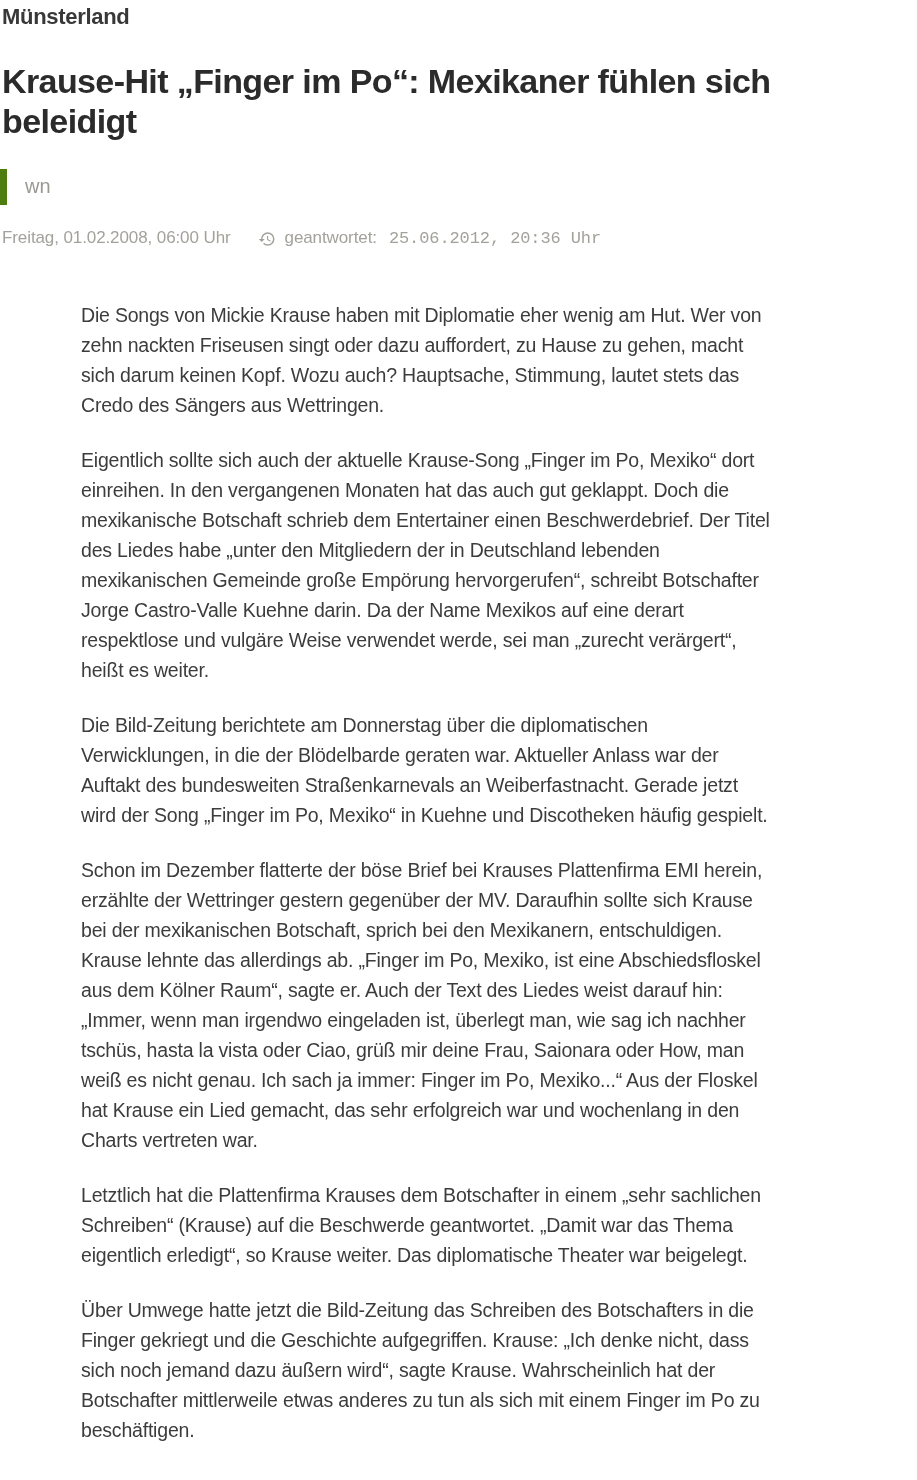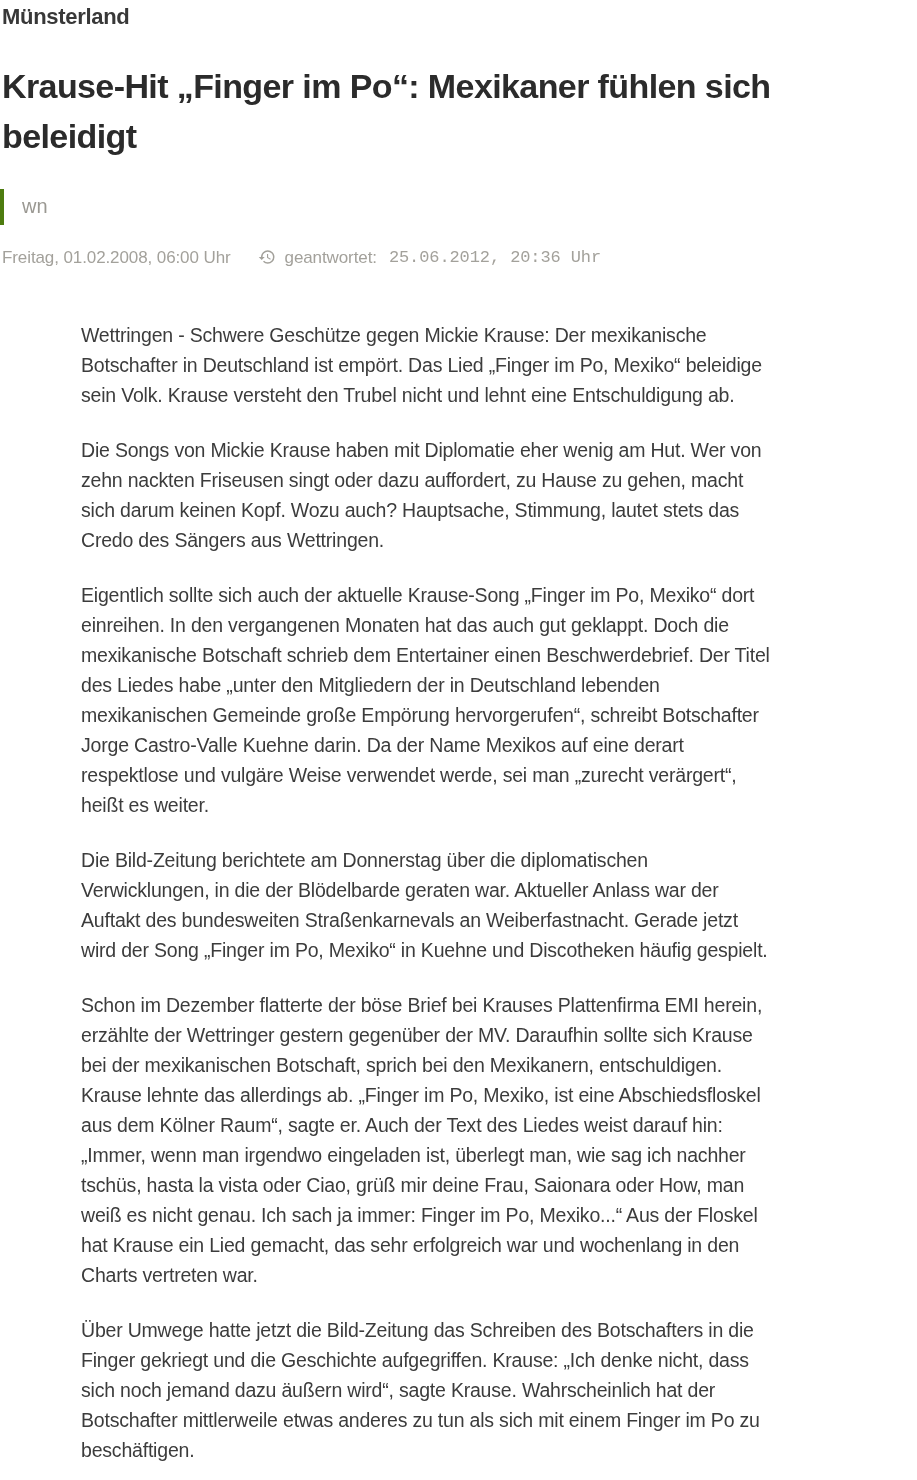--- a/index.html
+++ b/index.html
@@ -22,35 +22,35 @@
     color: #383838;
     letter-spacing: -0.3px;
     display: inline-block;
     cursor: pointer;
   }
   .headline {
     margin: 31px 0 0 2px;
     max-width: 880px;
     font-size: 34px;
     font-weight: 700;
-    line-height: 50px;
+    line-height: 40px;
     color: #2b2b2b;
     letter-spacing: -0.6px;
   }
   .byline {
     margin-top: 28px;
-    border-left: 4px solid #4d7c0f;
+    border-left: 7px solid #4d7c0f;
     padding: 6px 0 7px 18px;
     font-size: 20px;
     color: #9a9892;
   }
   .meta {
     margin: 23px 0 0 2px;
     display: flex;
-    align-items: flex-start;
+    align-items: flex-end;
     font-size: 17px;
     color: #a3a19b;
     letter-spacing: -0.1px;
   }
   .meta .history-icon {
     margin-left: 27px;
     margin-right: 9px;
     width: 18px;
     height: 18px;
     flex: 0 0 auto;
@@ -89,21 +89,21 @@
     <span class="history-icon">
       <svg viewBox="0 0 24 24" width="18" height="18" aria-hidden="true">
         <path fill="#a3a19b" d="M13 3a9 9 0 0 0-9 9H1l3.89 3.89.07.14L9 12H6a7 7 0 1 1 7 7 6.95 6.95 0 0 1-4.9-2.06l-1.42 1.42A8.95 8.95 0 0 0 13 21a9 9 0 0 0 0-18zm-1 5v5l4.28 2.54.72-1.21-3.5-2.08V8H12z"></path>
       </svg>
     </span>
     <span class="updated-label">geantwortet:</span>
     <span class="updated-value">25.06.2012, 20:36 Uhr</span>
   </div>
 
   <div class="article">
-      <p>Wettringen - Schwere Geschütze gegen Mickie Krause: Der mexikanische Botschafter in Deutschland ist empört. Das Lied „Finger im Po, Mexiko“ beleidige sein Volk. Krause versteht den Trubel nicht und lehnt eine Entschuldigung ab.</p>
       <p>Die Songs von Mickie Krause haben mit Diplomatie eher wenig am Hut. Wer von zehn nackten Friseusen singt oder dazu auffordert, zu Hause zu gehen, macht sich darum keinen Kopf. Wozu auch? Hauptsache, Stimmung, lautet stets das Credo des Sängers aus Wettringen.</p>
       <p>Eigentlich sollte sich auch der aktuelle Krause-Song „Finger im Po, Mexiko“ dort einreihen. In den vergangenen Monaten hat das auch gut geklappt. Doch die mexikanische Botschaft schrieb dem Entertainer einen Beschwerdebrief. Der Titel des Liedes habe „unter den Mitgliedern der in Deutschland lebenden mexikanischen Gemeinde große Empörung hervorgerufen“, schreibt Botschafter Jorge Castro-Valle Kuehne darin. Da der Name Mexikos auf eine derart respektlose und vulgäre Weise verwendet werde, sei man „zurecht verärgert“, heißt es weiter.</p>
       <p>Die Bild-Zeitung berichtete am Donnerstag über die diplomatischen Verwicklungen, in die der Blödelbarde geraten war. Aktueller Anlass war der Auftakt des bundesweiten Straßenkarnevals an Weiberfastnacht. Gerade jetzt wird der Song „Finger im Po, Mexiko“ in Kuehne und Discotheken häufig gespielt.</p>
       <p>Schon im Dezember flatterte der böse Brief bei Krauses Plattenfirma EMI herein, erzählte der Wettringer gestern gegenüber der MV. Daraufhin sollte sich Krause bei der mexikanischen Botschaft, sprich bei den Mexikanern, entschuldigen. Krause lehnte das allerdings ab. „Finger im Po, Mexiko, ist eine Abschiedsfloskel aus dem Kölner Raum“, sagte er. Auch der Text des Liedes weist darauf hin: „Immer, wenn man irgendwo eingeladen ist, überlegt man, wie sag ich nachher tschüs, hasta la vista oder Ciao, grüß mir deine Frau, Saionara oder How, man weiß es nicht genau. Ich sach ja immer: Finger im Po, Mexiko...“ Aus der Floskel hat Krause ein Lied gemacht, das sehr erfolgreich war und wochenlang in den Charts vertreten war.</p>
+      <p>Letztlich hat die Plattenfirma Krauses dem Botschafter in einem „sehr sachlichen Schreiben“ (Krause) auf die Beschwerde geantwortet. „Damit war das Thema eigentlich erledigt“, so Krause weiter. Das diplomatische Theater war beigelegt.</p>
       <p>Über Umwege hatte jetzt die Bild-Zeitung das Schreiben des Botschafters in die Finger gekriegt und die Geschichte aufgegriffen. Krause: „Ich denke nicht, dass sich noch jemand dazu äußern wird“, sagte Krause. Wahrscheinlich hat der Botschafter mittlerweile etwas anderes zu tun als sich mit einem Finger im Po zu beschäftigen.</p>
     </div>
 
 </div>
 
 </body></html>

